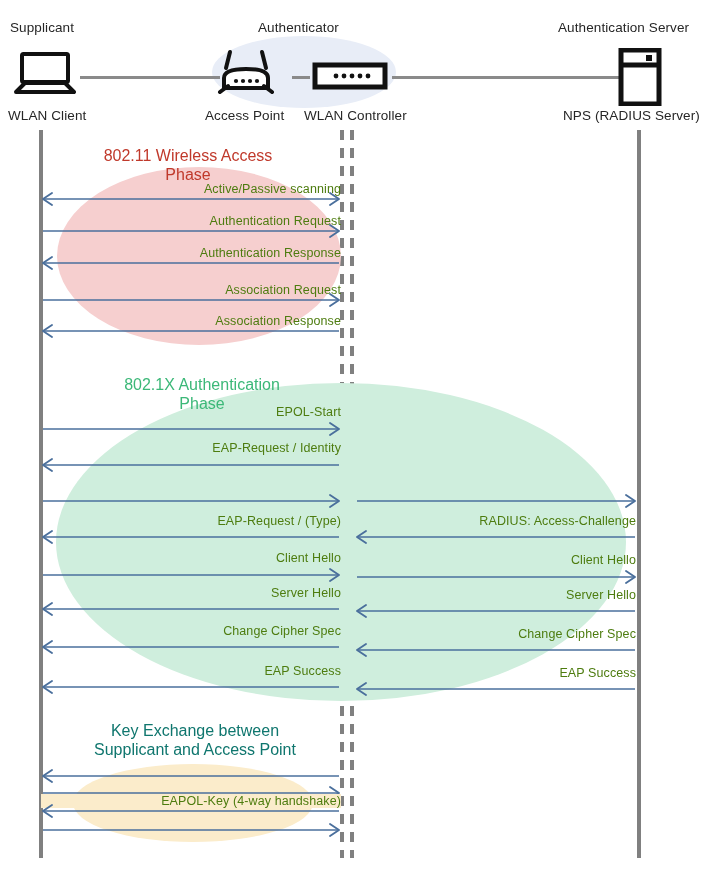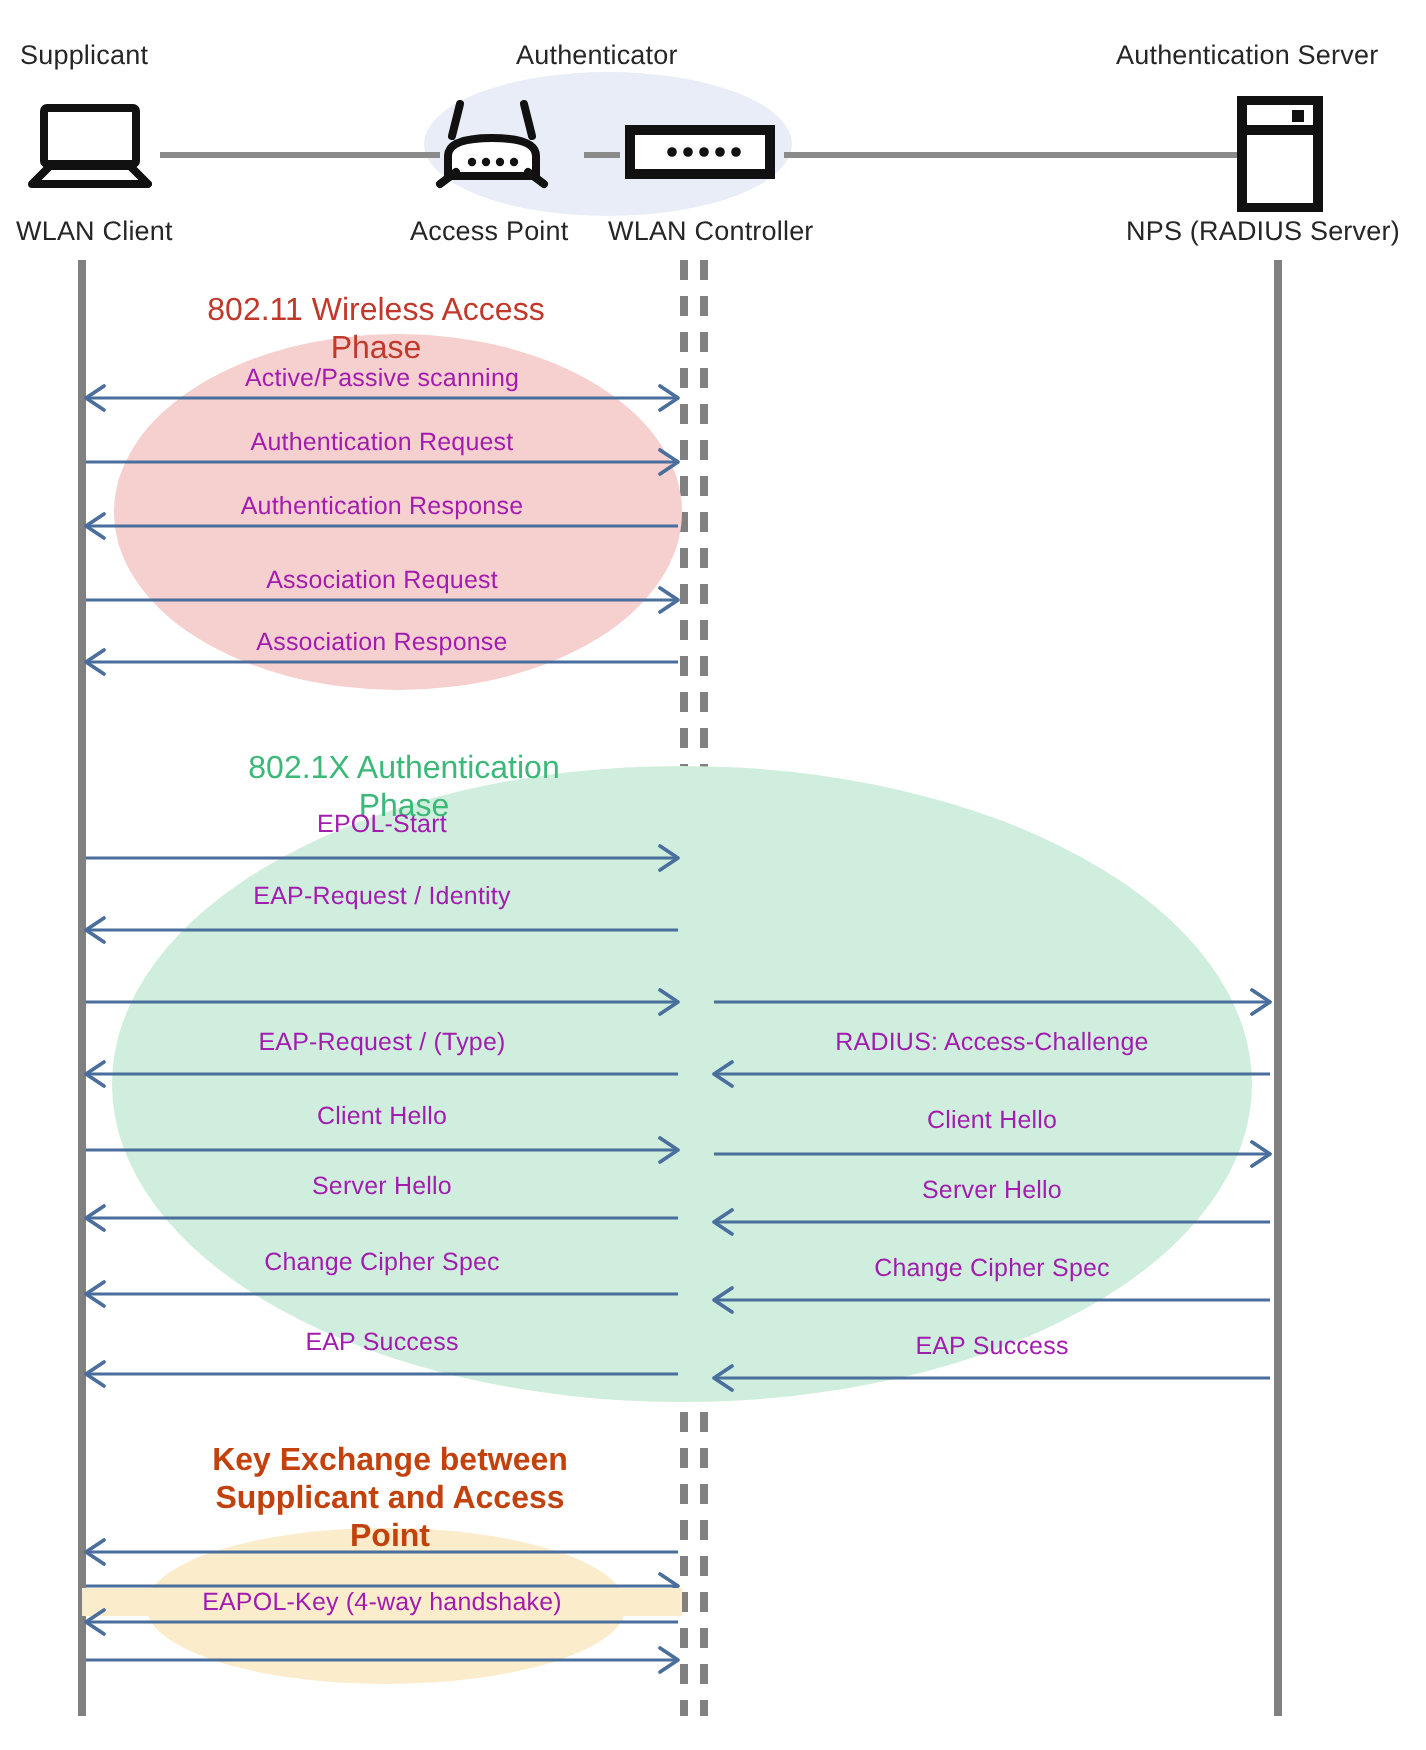--- a/index.html
+++ b/index.html
@@ -77,28 +77,28 @@
   .phase-label {
     position: absolute;
     font-size: 16px;
     text-align: center;
     line-height: 19px;
     white-space: pre-line;
     font-weight: 400;
   }
   .ph-red    { color: #c0392b; }
   .ph-green  { color: #3cb878; }
-  .ph-orange { color: #c2410c; font-weight: bold; }
+  .ph-orange { color: #0f766e; }
 
   
   .msg-label {
     position: absolute;
     font-size: 12.5px;
-    color: #a21caf;
-    text-align: center;
+    color: #4d7c0f;
+    text-align: right;
     white-space: nowrap;
     letter-spacing: 0.1px;
   }
   .arrow-svg {
     position: absolute;
     overflow: visible;
   }
   .ln { stroke: #4a6f9c; stroke-width: 1.6px; fill: none; }
   .hd { fill: none; stroke: #4a6f9c; stroke-width: 1.9px;
         stroke-linecap: round; stroke-linejoin: round; }

